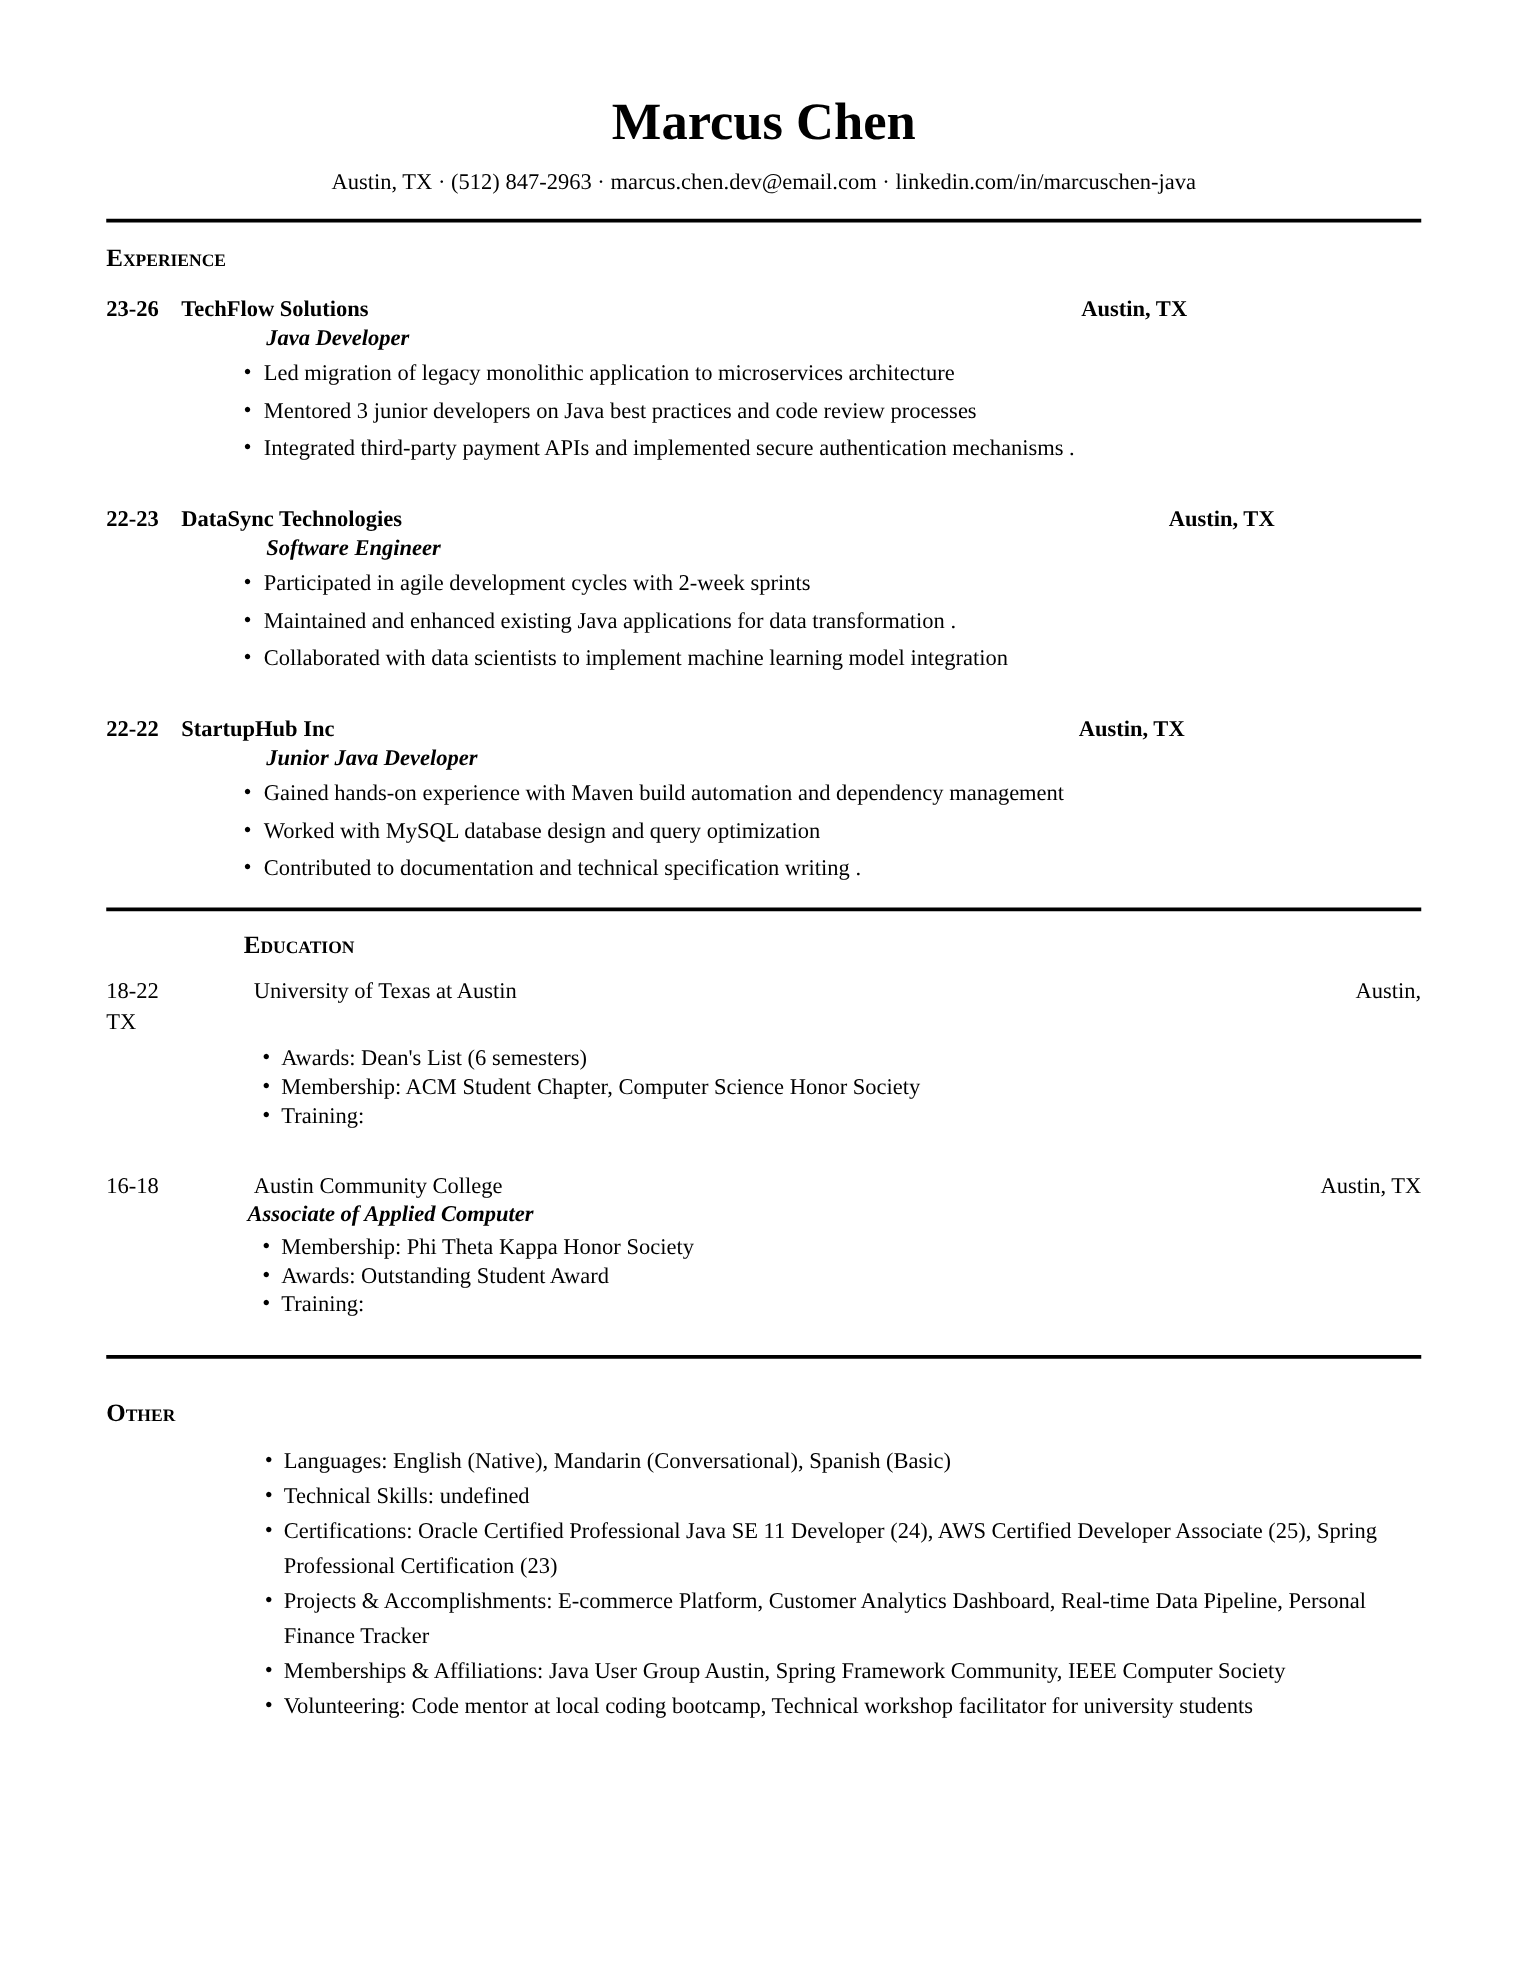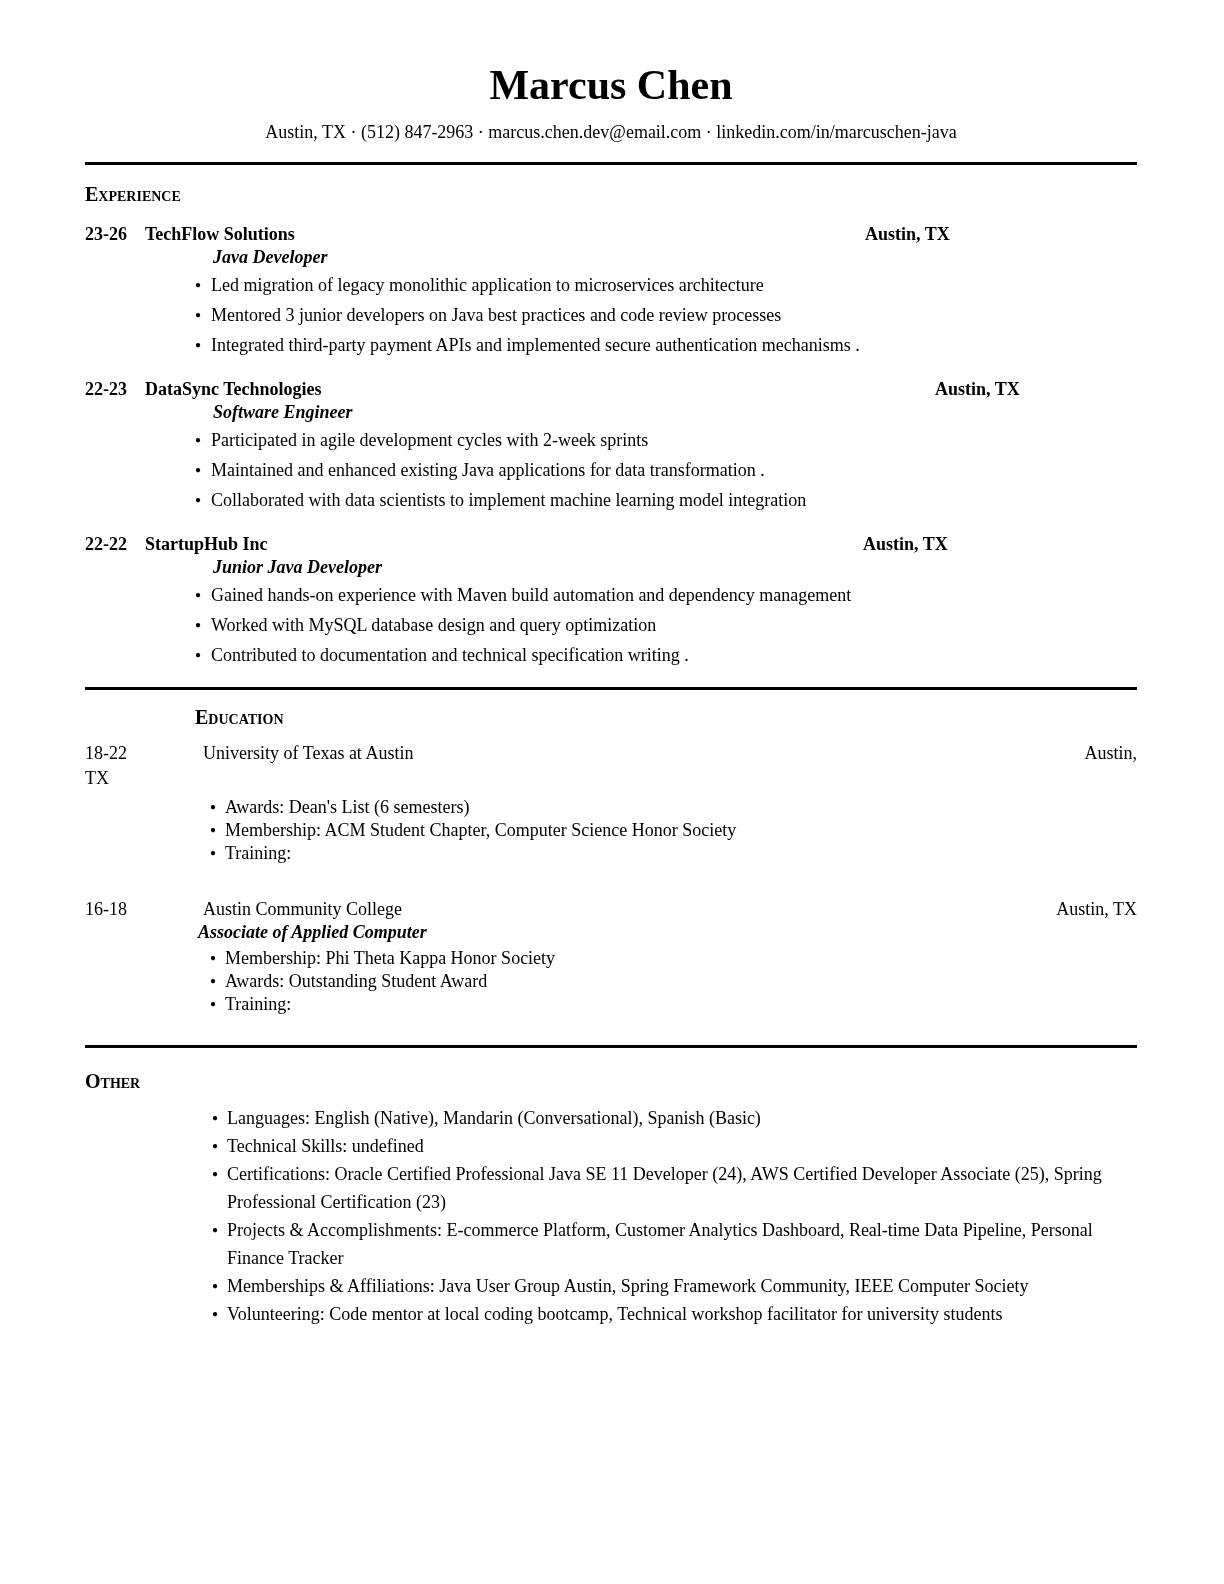--- a/index.html
+++ b/index.html
@@ -9,21 +9,21 @@
     height: 1584px;
     background: #ffffff;
     color: #000000;
     font-family: "Liberation Serif", serif;
     font-size: 18px;
     overflow: hidden;
   }
   .content {
     position: absolute;
     left: 85px;
-    top: 4px;
+    top: 17px;
     width: 1052px;
   }
 
   
   .name {
     margin-top: 58px;
     text-align: center;
     font-size: 42px;
     font-weight: bold;
     line-height: 46px;
@@ -43,25 +43,25 @@
 
   
   .section-heading {
     font-variant: small-caps;
     font-weight: bold;
     font-size: 20px;
     line-height: 24px;
   }
   #experience-heading { margin-top: 17px; }
   #education-heading  { margin-top: 15px; margin-left: 110px; }
-  #other-heading      { margin-top: 21px; }
+  #other-heading      { margin-top: 32px; }
 
   
   .xp-entry { margin-top: 17px; }
-  .xp-entry + .xp-entry { margin-top: 23px; }
+  .xp-entry + .xp-entry { margin-top: 36px; }
   .xp-header { position: relative; line-height: 23px; font-weight: bold; }
   .xp-date { display: inline-block; width: 60px; }
   .xp-loc  { position: absolute; top: 0; }
   .xp-entry-0 .xp-loc { left: 780px; }
   .xp-entry-1 .xp-loc { left: 850px; }
   .xp-entry-2 .xp-loc { left: 778px; }
   .xp-title {
     margin-left: 128px;
     font-weight: bold;
     font-style: italic;

